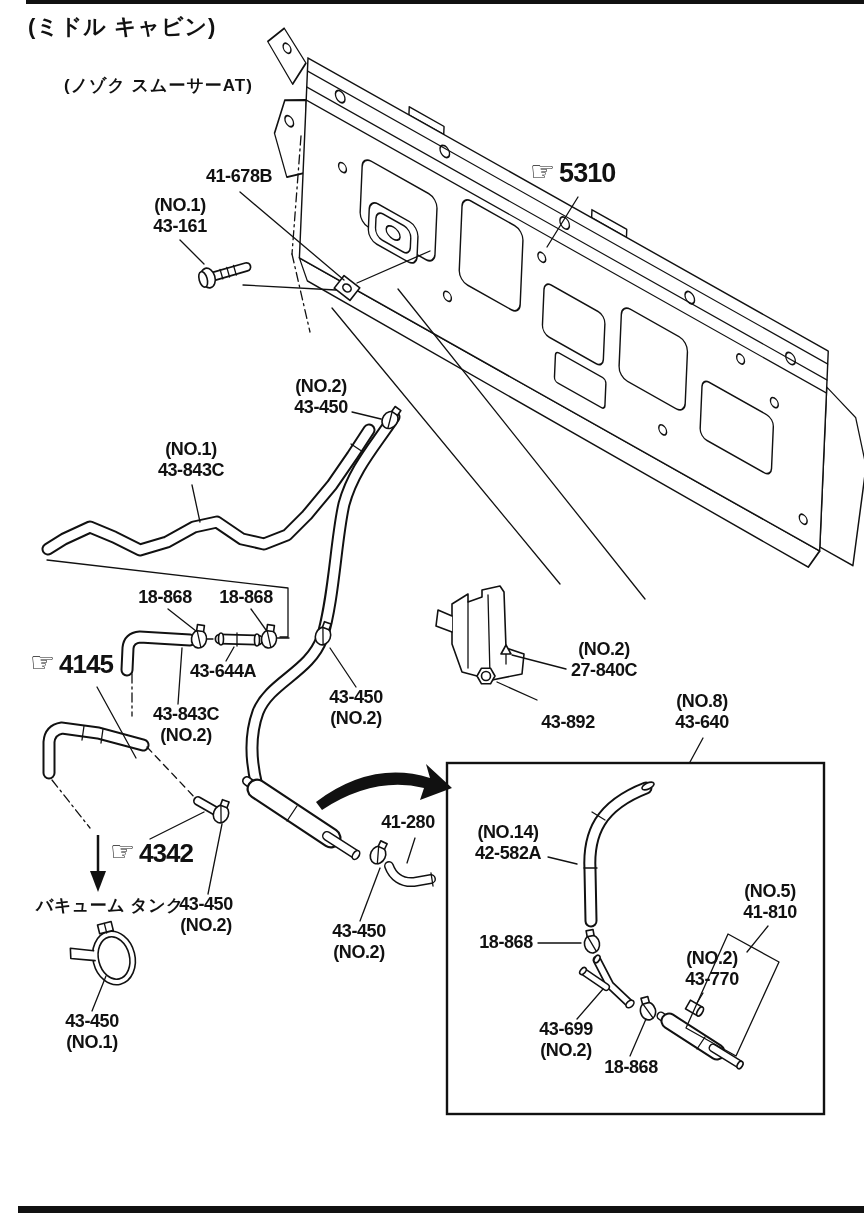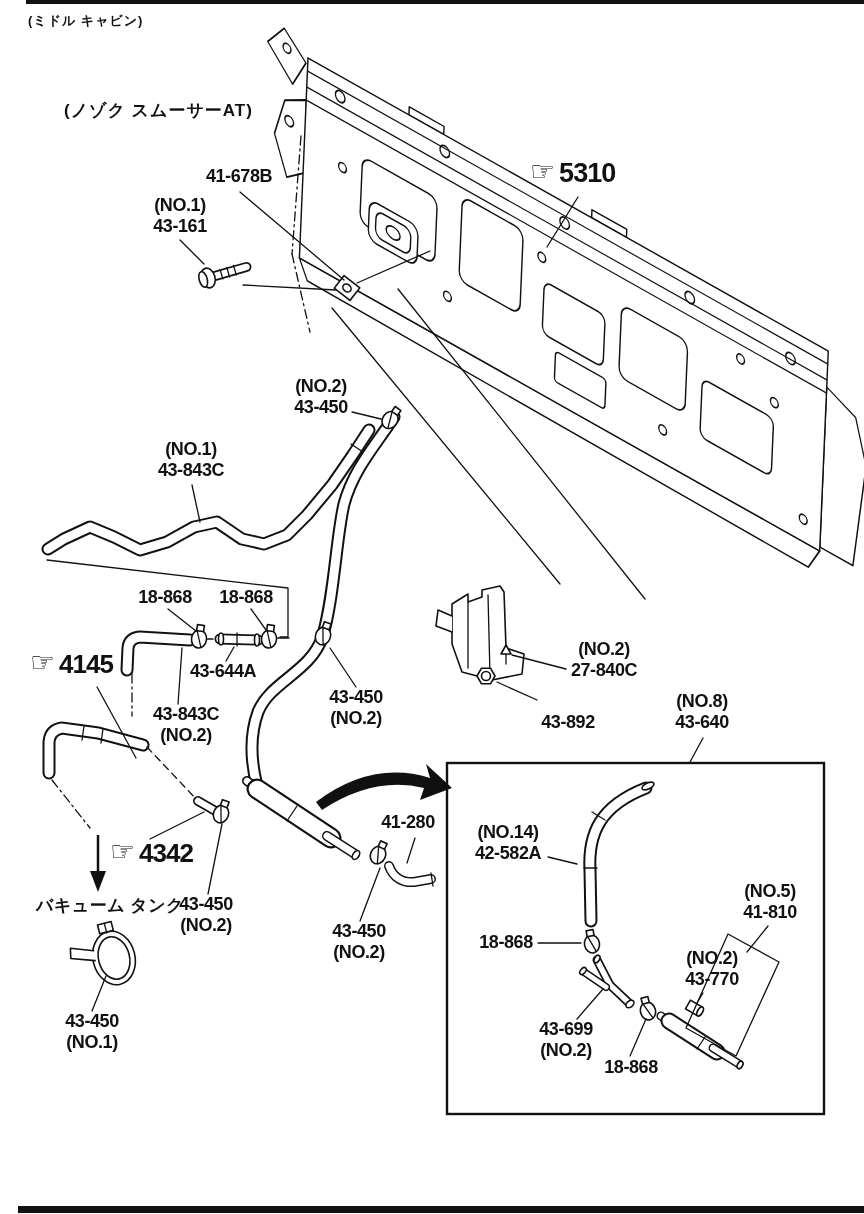--- a/index.html
+++ b/index.html
@@ -8,22 +8,22 @@
   svg{position:absolute;left:0;top:0;}
   .ln{stroke:#111;stroke-width:1.6;fill:none;stroke-linejoin:round;stroke-linecap:round;}
   .thin{stroke-width:1.3;}
   .fw{fill:#fff;}
   .fb{fill:#111;stroke:none;}
   .dsh{stroke-dasharray:9 4 2 4;}
   .d2{stroke-dasharray:7 5;}
   .co{position:absolute;transform:translateX(-50%);text-align:center;
       font-weight:bold;font-size:18px;line-height:1.18;letter-spacing:-0.4px;white-space:nowrap;}
   .single{}
-  .ttl1{position:absolute;font-weight:bold;font-size:13px;letter-spacing:1px;white-space:nowrap;}
-  .ttl2{position:absolute;font-weight:bold;font-size:17px;letter-spacing:1px;white-space:nowrap;margin-top:25px;}
+  .ttl1{position:absolute;font-weight:bold;font-size:22px;letter-spacing:1px;white-space:nowrap;}
+  .ttl2{position:absolute;font-weight:bold;font-size:17px;letter-spacing:1px;white-space:nowrap;}
   .ref{position:absolute;display:flex;align-items:center;gap:5px;font-weight:bold;
        font-size:27px;letter-spacing:-1px;white-space:nowrap;}
   .ref .hand{font-size:28px;line-height:1;transform:translateY(-2px);}
   .ref.mid{font-size:26px;}
   .jp{position:absolute;font-weight:bold;font-size:17px;letter-spacing:0.5px;white-space:nowrap;}
 </style>
 </head>
 <body>
 
 <div id="page">

